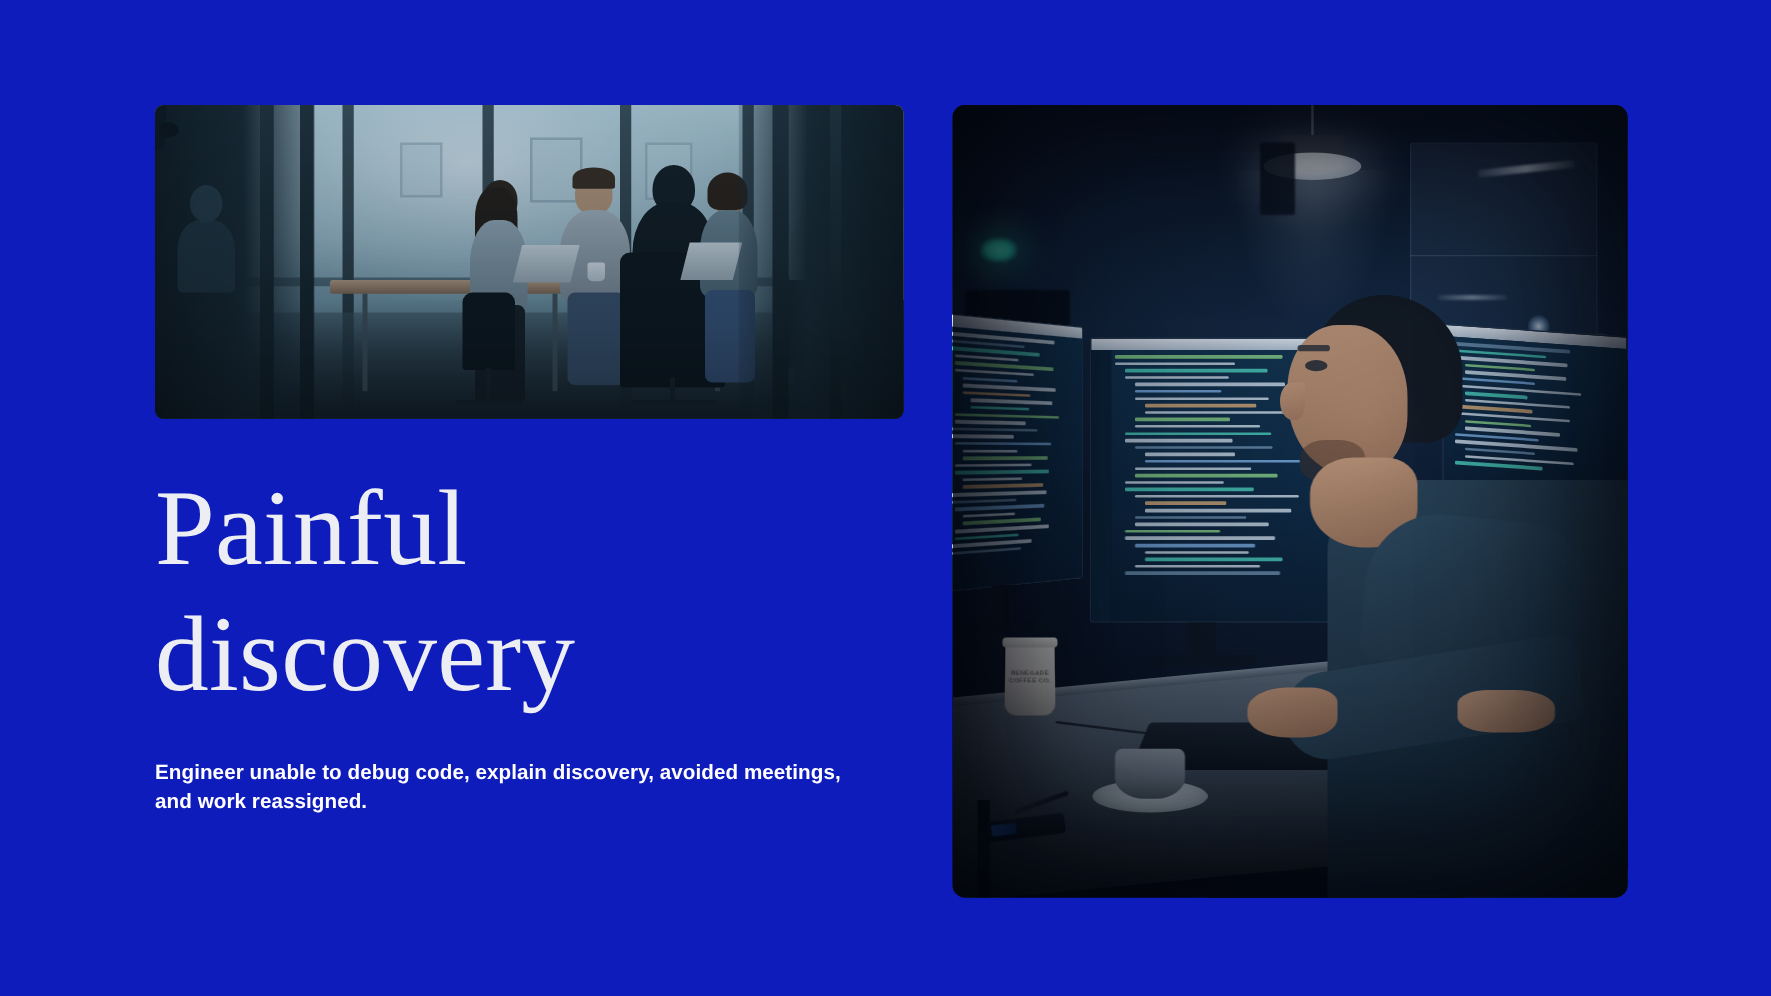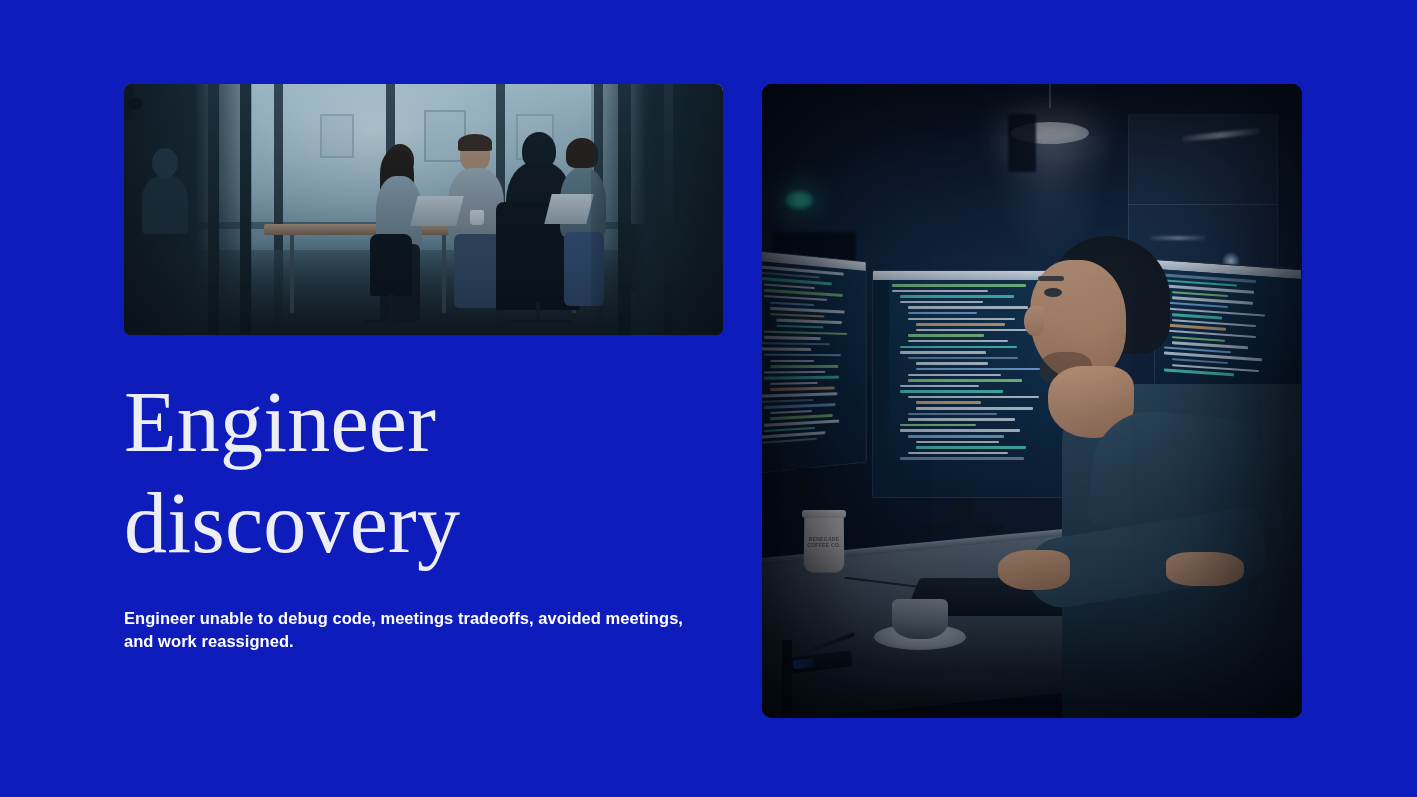--- a/index.html
+++ b/index.html
@@ -396,23 +396,23 @@
       <div class="ph" style="left:3px;top:14px;width:16px;height:12px;background:#070d12;border-radius:50%;"></div>
 
       <div class="ph" style="left:28px;top:64px;width:26px;height:30px;background:rgba(40,62,74,.75);border-radius:50%;"></div>
       <div class="ph" style="left:18px;top:92px;width:46px;height:58px;background:rgba(34,54,66,.7);border-radius:40% 40% 8% 8%;"></div>
 
       <div class="ph mt-cool"></div>
       <div class="ph mt-grade"></div>
     </div>
 
     <div class="text-block">
-      <h1 class="title">Engineer
+      <h1 class="title">Painful
 discovery</h1>
-      <p class="subtitle">Engineer unable to debug code, meetings tradeoffs, avoided meetings, and work reassigned.</p>
+      <p class="subtitle">Engineer unable to debug code, explain discovery, avoided meetings, and work reassigned.</p>
     </div>
 
   </div>
 
   <div class="photo-dev">
     <div class="ph dv-bg"></div>
     <div class="ph dv-wall"></div>
 
     <div class="ph dv-glasspanel"></div>
     <div class="ph" style="right:24px;top:120px;width:150px;height:1px;background:rgba(150,180,210,.22);"></div>

